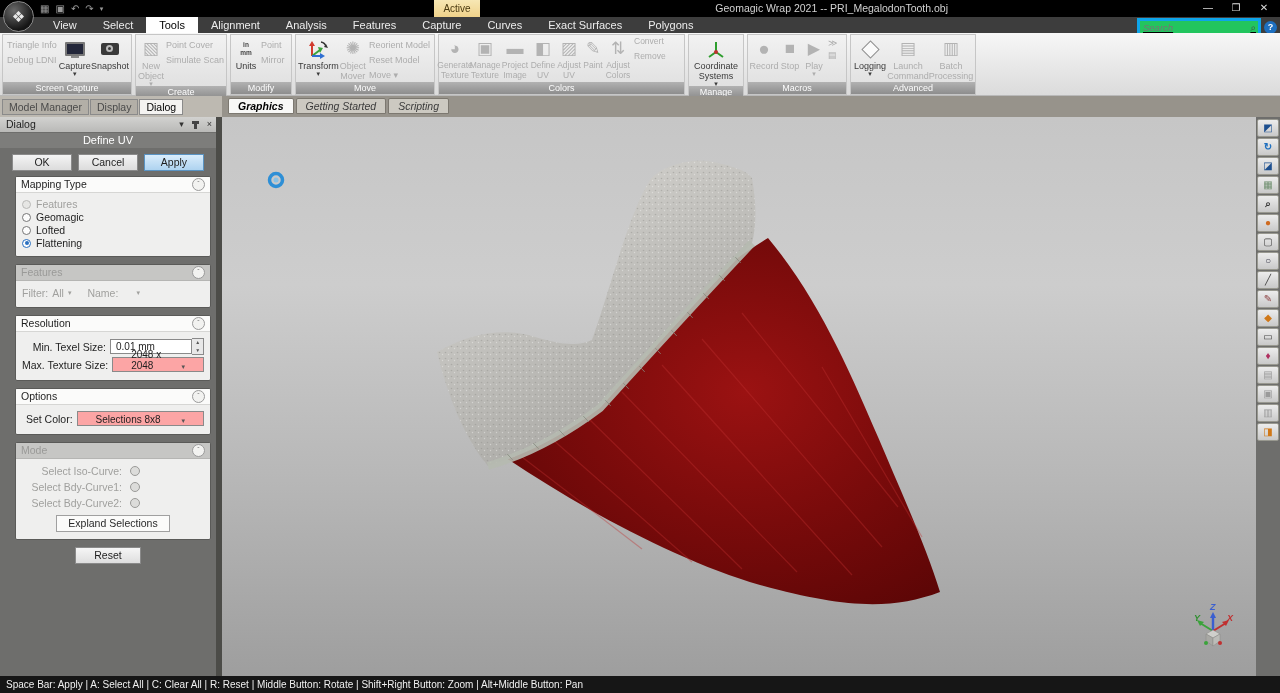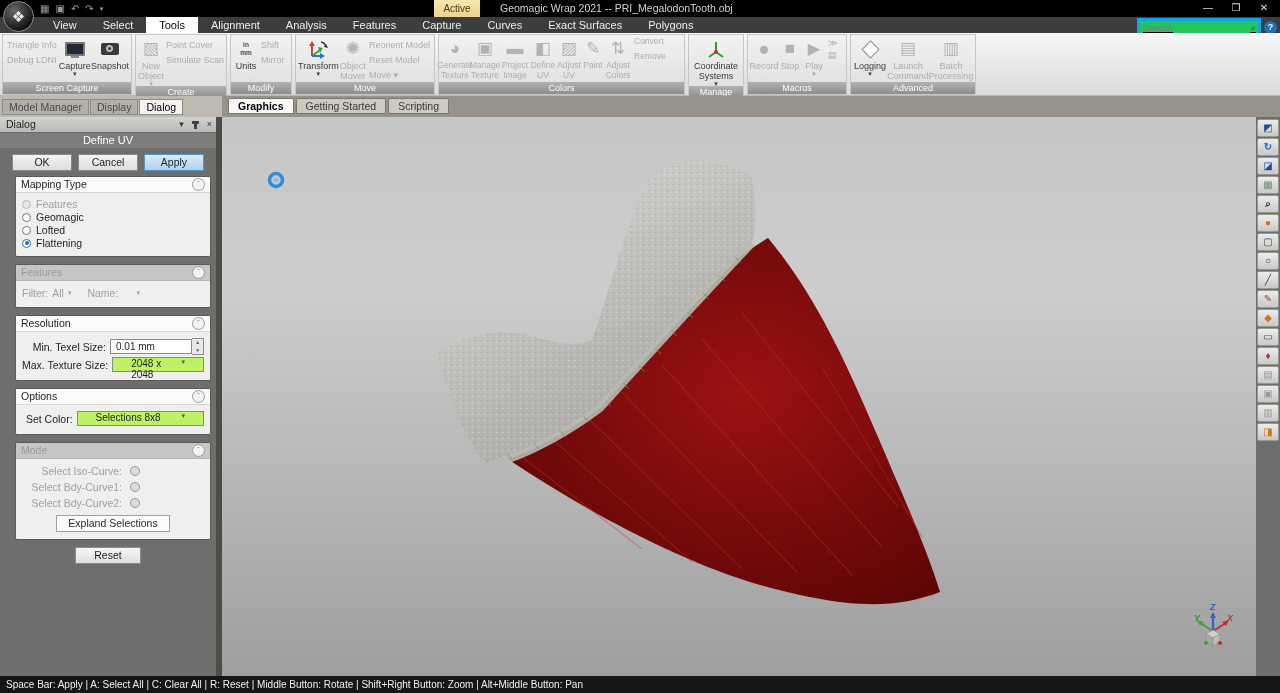--- a/index.html
+++ b/index.html
@@ -7,21 +7,21 @@
         background:#d4d0c8;overflow:hidden;-webkit-font-smoothing:antialiased;}
   
   .titlebar{position:absolute;left:0;top:0;width:1280px;height:17px;background:#000;}
   .logo{position:absolute;left:3px;top:1px;width:29px;height:29px;border-radius:50%;
         background:radial-gradient(circle at 35% 30%,#6a6a6a,#151515 70%);border:1px solid #8a8a8a;
         z-index:30;display:flex;align-items:center;justify-content:center;color:#e8e8e8;font-size:15px;}
   .qa{position:absolute;left:40px;top:1px;display:flex;gap:6px;color:#9a9a9a;font-size:10px;line-height:15px;}
   .qa span{cursor:default;}
   .active-label{position:absolute;left:434px;top:0;height:17px;width:46px;background:linear-gradient(#f7e7b4,#efd28a);
         color:#4a3a10;font-size:10px;text-align:center;line-height:17px;}
-  .wtitle{position:absolute;left:500px;top:0;width:420px;text-align:left;color:#d2d2d2;font-size:10.5px;line-height:17px;}
+  .wtitle{position:absolute;left:528px;top:0;width:420px;text-align:right;color:#d2d2d2;font-size:10.5px;line-height:17px;}
   .wctrl{position:absolute;right:2px;top:0;display:flex;}
   .wctrl span{width:28px;height:17px;text-align:center;line-height:16px;color:#ddd;font-size:10px;}
   
   .menubar{position:absolute;left:0;top:17px;width:1280px;height:16px;background:#3d3d3d;display:flex;padding-left:40px;box-sizing:border-box;}
   .mtab{padding:0 13px;font-size:11px;color:#ececec;line-height:16px;cursor:default;}
   .mtab.active{background:#fff;color:#000;}
   .menu-right{position:absolute;right:3px;top:1px;display:flex;align-items:center;gap:3px;}
   .searchbox{width:118px;height:13px;background:#22c55e;border:3px solid #0ea5e9;display:flex;align-items:center;text-decoration:underline;}
   .searchbox input{flex:1;border:none;outline:none;font-size:9.5px;font-style:italic;color:#555;padding:0 3px;
         font-family:"Liberation Sans",sans-serif;background:transparent;width:90px;}
@@ -46,21 +46,21 @@
   .mon:after{content:"";position:absolute;left:4px;top:12px;width:8px;height:2px;background:#888;}
   .cam{width:18px;height:12px;background:#3a3a3a;border-radius:2px;position:relative;}
   .cam:after{content:"";position:absolute;left:5px;top:2px;width:7px;height:7px;border:2px solid #bdbdbd;border-radius:50%;box-sizing:border-box;}
   .units-ic{font-size:6.5px;font-weight:bold;color:#444;line-height:1.2;text-align:center;}
   .diamond{width:11px;height:11px;background:#fafafa;border:1px solid #8f8f8f;transform:rotate(45deg);}
   
   .tabrow{position:absolute;left:0;top:96px;width:1280px;height:21px;display:flex;}
   .ptabs{width:222px;background:#bdb9b1;display:flex;align-items:flex-start;padding:3px 4px 0 2px;box-sizing:border-box;gap:1px;}
   .ptab{font-size:10.5px;padding:1px 6px;border:1px solid #8a8a8a;background:#b3afa7;color:#4a4a4a;white-space:nowrap;}
   .ptab.active{background:#f4f3f1;color:#000;}
-  .vtabs{flex:1;background:#97938b;display:flex;align-items:flex-start;padding:2px 0 0 6px;gap:2px;}
+  .vtabs{flex:1;background:#97938b;display:flex;align-items:flex-start;padding:2px 0 0 6px;gap:2px;font-style:italic;}
   .vtab{font-size:10.5px;padding:1px 9px;border:1px solid #7c7870;background:#ccc9c1;color:#3a3a3a;border-radius:2px 2px 0 0;white-space:nowrap;}
   .vtab.active{background:#f8f8f6;font-weight:bold;color:#000;}
   
   .main{position:absolute;left:0;top:117px;width:1280px;height:559px;display:flex;}
   .panel{width:216px;background:#6e6e6c;position:relative;font-size:10.5px;}
   .splitter{width:6px;background:#4c4c48;}
   .viewport{flex:1;position:relative;background:linear-gradient(180deg,#c6c6c6 0%,#cdcdcd 30%,#b7b7b7 65%,#9e9e9e 100%);overflow:hidden;}
   .righttb{width:24px;background:#6e6e6c;padding-top:1px;box-sizing:border-box;}
   .tbtn{width:20px;height:16px;margin:1px auto;background:linear-gradient(#ececec,#c9c9c9);border:1px solid #98988f;
         border-radius:2px;display:flex;align-items:center;justify-content:center;font-size:10px;line-height:1;}
@@ -90,21 +90,21 @@
   .radio.sel:after{content:"";position:absolute;left:1.5px;top:1.5px;width:4px;height:4px;border-radius:50%;background:#2a6fc0;}
   .radio.dis{border-color:#b9b9b7;background:#e6e6e4;}
   .dim{color:#a0a09e;}
   .frow{display:flex;align-items:center;gap:4px;height:16px;}
   .ctl-row{display:flex;align-items:center;margin:2px 0;}
   .ctl-row .lab{width:88px;text-align:right;padding-right:4px;white-space:nowrap;}
   .tbox{width:78px;height:13px;background:#fff;border:1px solid #8a8a8a;font-size:10px;padding:0 3px;display:flex;align-items:center;}
   .tbox input{border:none;outline:none;width:100%;font-size:10px;font-family:"Liberation Sans",sans-serif;background:transparent;color:#1e1e1e;}
   .spin{width:11px;height:15px;border:1px solid #8a8a8a;border-left:none;display:flex;flex-direction:column;background:#e8e8e8;}
   .spin span{flex:1;font-size:5px;line-height:7px;text-align:center;color:#555;}
-  .combo{height:13px;background:#bef264;border:1px solid #8a8a8a;font-size:10px;padding:0 18px;display:flex;align-items:flex-start;}
+  .combo{height:13px;background:#fca5a5;border:1px solid #8a8a8a;font-size:10px;padding:0 18px;display:flex;align-items:flex-end;}
   .combo .arr{margin-left:auto;font-size:7px;color:#555;padding-left:6px;}
   .mode-row{display:flex;align-items:center;height:16px;}
   .mode-row .lab{width:100px;text-align:right;padding-right:8px;white-space:nowrap;}
   .dot{width:8px;height:8px;border:1px solid #9a9a98;border-radius:50%;background:#dcdcda;}
   .expand-btn{display:block;margin:4px auto 1px auto;width:112px;height:15px;background:#fbfbfa;border:1px solid #a0a0a0;
         font-size:10.5px;text-align:center;line-height:15px;color:#2a2a2a;}
   .reset-btn{display:block;margin:0 auto;width:64px;height:15px;background:linear-gradient(#f6f6f6,#dedede);
         border:1px solid #8a8a8a;font-size:10.5px;text-align:center;line-height:15px;color:#1e1e1e;}
   
   .stats{position:absolute;left:11px;top:484px;font-size:10px;color:#3d3d3d;line-height:12.5px;}
@@ -198,21 +198,21 @@
 
     <div class="g" style="width:62px">
       <div class="gc">
         <div class="rb" style="width:26px">
           <div class="ic">
               <div class="units-ic">in<br>mm</div>
             </div>
           <span>Units</span>
         </div>
         <div class="sc">
-          <span class="sr dis">Shift</span>
+          <span class="sr dis">Point</span>
           <span class="sr dis">Mirror</span>
         </div>
       </div>
       <div class="gl">Modify</div>
     </div>
 
     <div class="g" style="width:140px">
       <div class="gc">
         <div class="rb" style="width:42px">
           <div class="ic">

